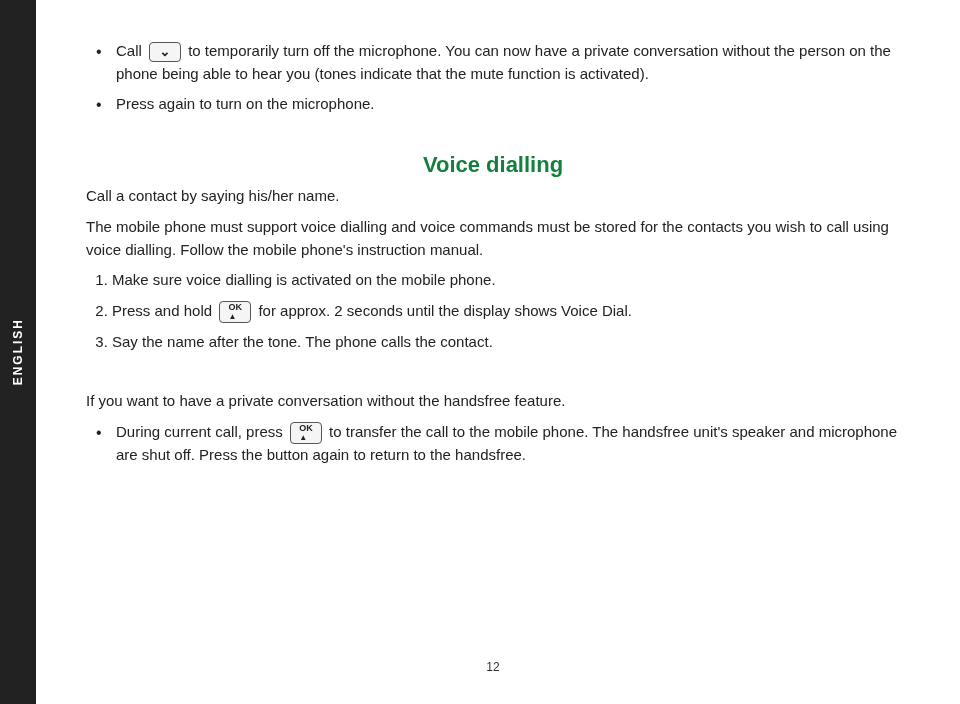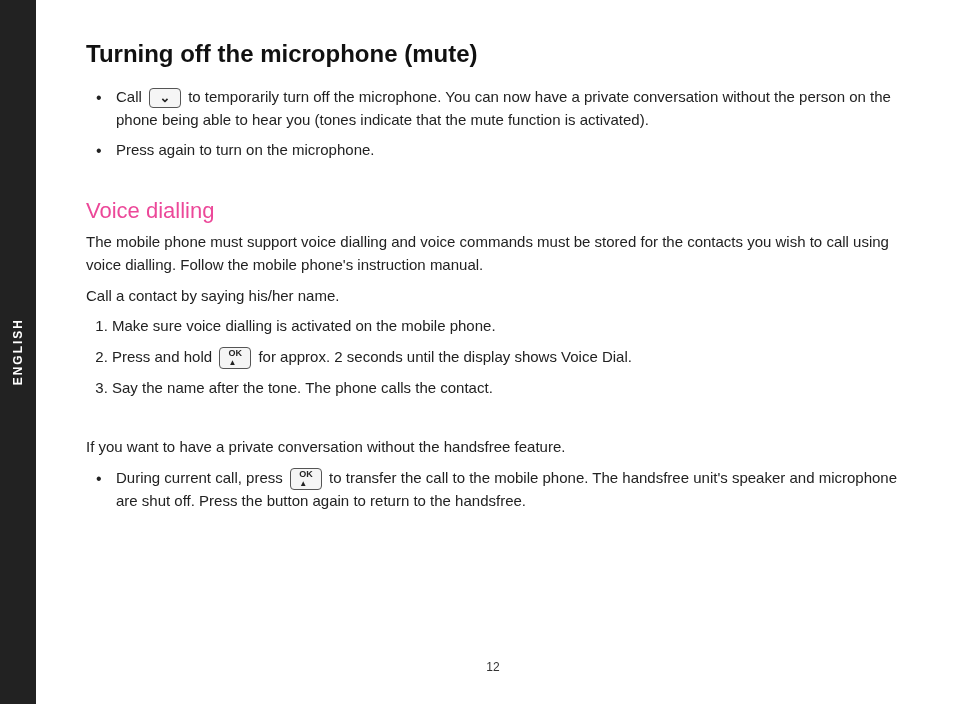--- a/index.html
+++ b/index.html
@@ -48,23 +48,24 @@
 
     h1 {
       font-size: 24px;
       font-weight: bold;
       color: #111111;
       margin-bottom: 18px;
     }
 
     h2 {
       font-size: 22px;
-      font-weight: normal;
-      color: #ec4899;
+      font-weight: bold;
+      color: #15803d;
       margin-bottom: 6px;
+      text-align: center;
     }
 
     .section {
       margin-bottom: 28px;
     }
 
     ul {
       list-style: none;
       padding-left: 10px;
     }
@@ -127,39 +128,38 @@
 </head>
 <body>
 
 <div class="sidebar">
   <span class="sidebar-label">ENGLISH</span>
 </div>
 
 <div class="main-content">
 
   <div class="section">
-    <h1>Turning off the microphone (mute)</h1>
     <ul>
       <li>
         <span>Call </span>
         <span class="inline-btn">
           <span style="font-size:13px;">⌄</span>
         </span>
         <span> to temporarily turn off the microphone. You can now have a private conversation without the person on the phone being able to hear you (tones indicate that the mute function is activated).</span>
       </li>
       <li>
         <span>Press again to turn on the microphone.</span>
       </li>
     </ul>
   </div>
 
   <div class="section">
     <h2>Voice dialling</h2>
+    <p>Call a contact by saying his/her name.</p>
     <p>The mobile phone must support voice dialling and voice commands must be stored for the contacts you wish to call using voice dialling.  Follow the mobile phone's instruction manual.</p>
-    <p>Call a contact by saying his/her name.</p>
     <ol>
       <li>
         <span>Make sure voice dialling is activated on the mobile phone.</span>
       </li>
       <li>
         <span>Press and hold </span>
         <span class="inline-btn">
           <span style="font-size:9px; font-weight:bold; line-height:1;">OK<br><span style="font-size:8px;">▲</span></span>
         </span>
         <span> for approx. 2 seconds until the display shows Voice Dial.</span>

